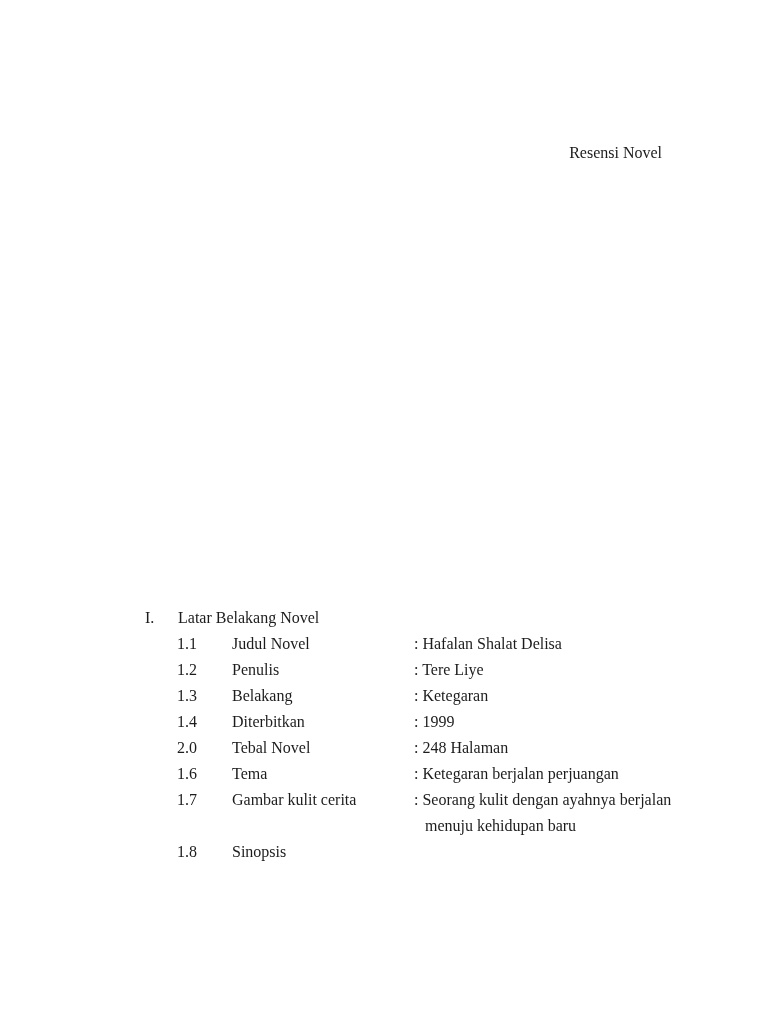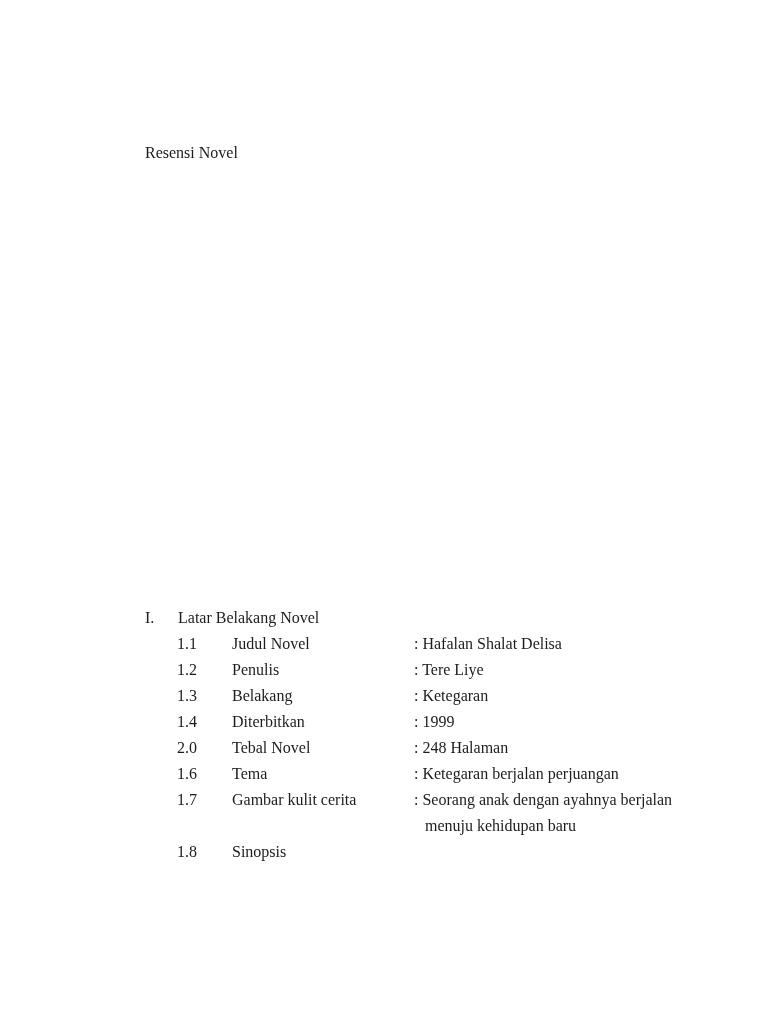--- a/index.html
+++ b/index.html
@@ -15,21 +15,21 @@
     font-family: "Liberation Serif", "DejaVu Serif", serif;
     font-size: 16px;
     color: #1c1c1c;
     overflow: hidden;
   }
   .doc-title {
     position: absolute;
     top: 144px;
     left: 145px;
     width: 517px;
-    text-align: left;
+    text-align: right;
     line-height: 18px;
     white-space: nowrap;
   }
   .section {
     position: absolute;
     top: 605px;
     left: 145px;
     width: 560px;
   }
   .section-heading-row {
@@ -110,21 +110,21 @@
     <div class="item-row">
       <span class="item-number">1.6</span>
       <span class="item-label">Tema</span>
       <span class="item-value">: Ketegaran berjalan perjuangan</span>
     </div>
 
     <div class="item-row">
       <span class="item-number">1.7</span>
       <span class="item-label">Gambar kulit cerita</span>
       <span class="item-value-block">
-        <div class="item-value">: Seorang anak dengan ayahnya berjalan</div>
+        <div class="item-value">: Seorang kulit dengan ayahnya berjalan</div>
         <div class="item-value-continuation">menuju kehidupan baru</div>
       </span>
     </div>
 
     <div class="item-row">
       <span class="item-number">1.8</span>
       <span class="item-label">Sinopsis</span>
       <span class="item-value"></span>
     </div>
 

